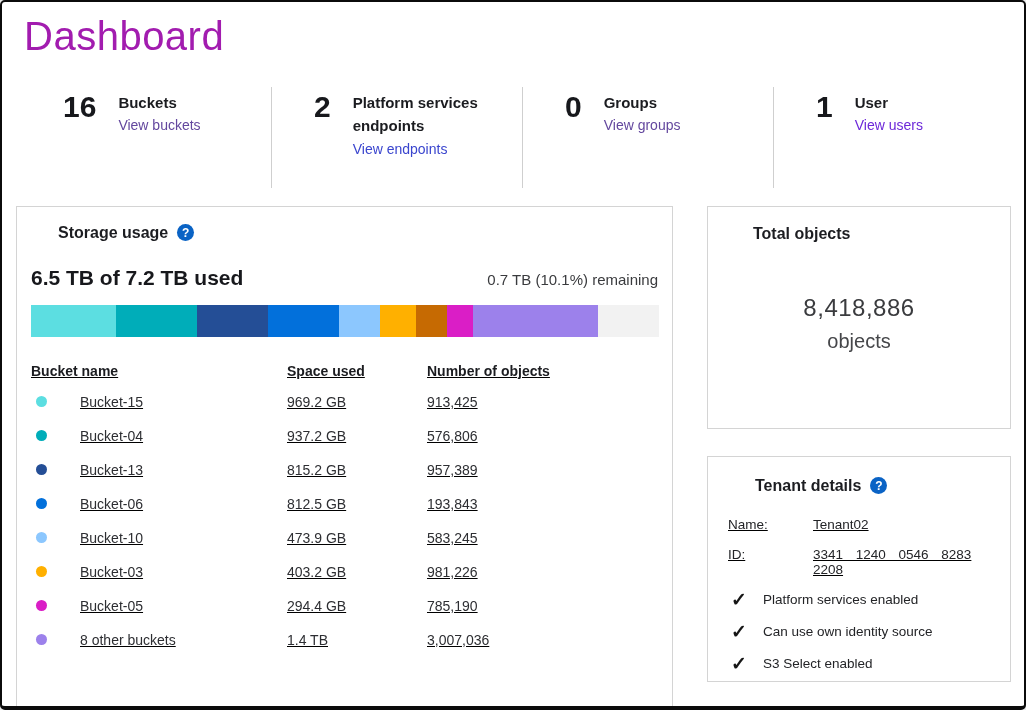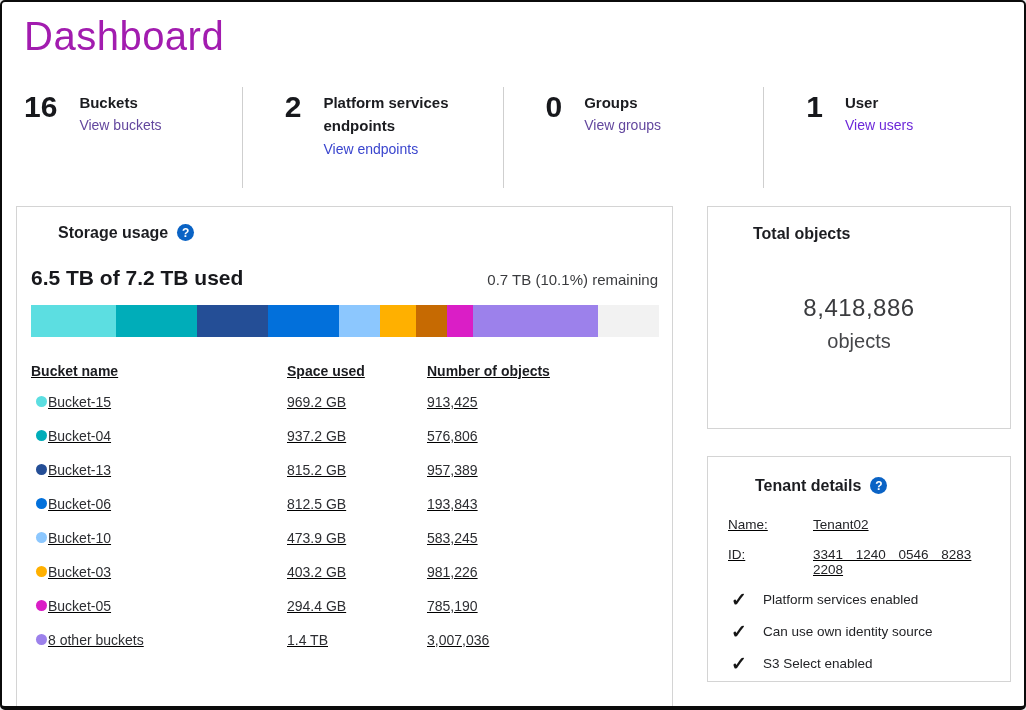--- a/index.html
+++ b/index.html
@@ -10,21 +10,21 @@
     border:2px solid #0b0b0b; border-bottom-width:4px; border-radius:5px;
     overflow:hidden; position:relative;
   }
   .page-title {
     font-size:40px; font-weight:300; color:#a21caf;
     margin:12px 0 0 22px; letter-spacing:0.5px;
   }
   
   .stats { display:flex; margin-top:28px; }
   .stat { flex:1; display:flex; gap:22px; padding:4px 10px 30px 42px; border-right:1px solid #cfcfcf; }
-  .stat:first-child { padding-left:22px; }
+  .stat:first-child { padding-left:22px;margin-left:39px; }
   .stat:last-child { border-right:none; }
   .stat-value { font-size:30px; font-weight:bold; color:#17181c; line-height:1.05; }
   .stat-label { font-size:15px; font-weight:bold; color:#1b1c20; line-height:1.55; max-width:132px; }
   .stat-link { font-size:14px; text-decoration:none; display:inline-block; margin-top:3px; cursor:pointer; }
   
   .main { display:flex; gap:34px; margin:18px 13px 0 14px; align-items:flex-start; }
   .panel { border:1px solid #d4d4d4; background:#fff; }
   .panel-storage { width:657px; height:510px; padding:17px 14px 14px; }
   .panel-title-row { display:flex; align-items:center; gap:9px; }
   .panel-title { font-size:16px; font-weight:bold; color:#1c1d21;margin-left:27px; }
@@ -36,21 +36,21 @@
   .usage-summary { display:flex; justify-content:space-between; align-items:baseline; margin-top:24px; }
   .usage-used { font-size:21px; font-weight:bold; color:#17181c; }
   .usage-remaining { font-size:15px; color:#3a3b3e; }
   .usage-bar { display:flex; height:32px; margin-top:15px; width:628px; overflow:hidden; }
   .usage-bar .seg { height:100%; }
   
   .bucket-table { margin-top:24px;text-decoration:underline; }
   .bt-header, .bt-row { display:grid; grid-template-columns:256px 140px auto; align-items:center; }
   .bt-header { font-size:14px; font-weight:bold; color:#1b1c20; padding:2px 0 6px 0; }
   .bt-row { height:34px; font-size:14px; color:#2d2e32; }
-  .bt-name { display:flex; align-items:center; gap:1px; padding-left:5px; }
+  .bt-name { display:flex; align-items:center; gap:33px; padding-left:5px; }
   .dot { width:11px; height:11px; border-radius:50%; flex:0 0 11px; }
   
   .right-col { display:flex; flex-direction:column; gap:27px; width:308px; }
   .panel-objects { height:223px; padding:18px 18px; display:flex; flex-direction:column; }
   .objects-center { flex:1; display:flex; flex-direction:column; align-items:center; justify-content:center; gap:8px; margin-top:-6px; }
   .objects-count { font-size:24px; font-weight:300; color:#3a3b3e; letter-spacing:0.5px; }
   .objects-unit { font-size:20px; color:#454649; }
   .panel-tenant { height:226px; padding:20px 20px; }
   .tenant-rows { margin-top:22px; display:flex; flex-direction:column; gap:15px;text-decoration:underline; }
   .tenant-row { display:grid; grid-template-columns:85px auto; font-size:13.5px; color:#232427; }

